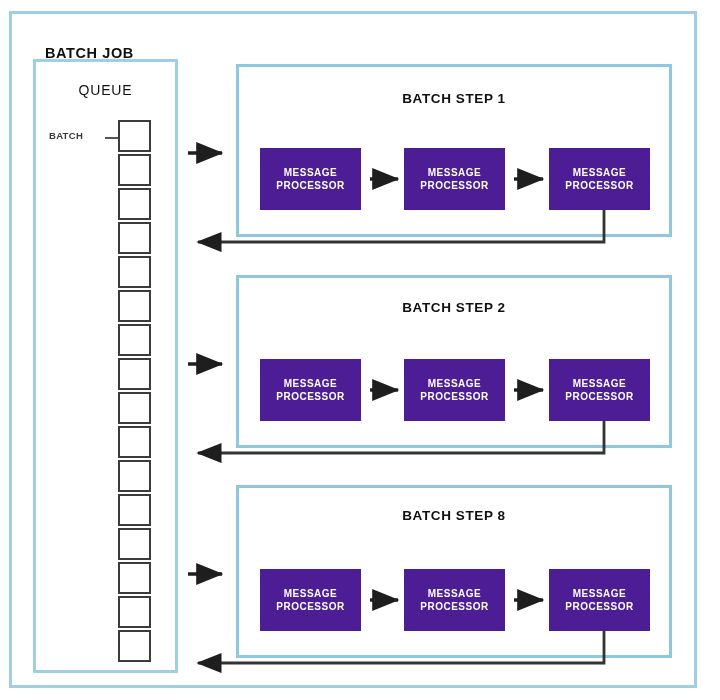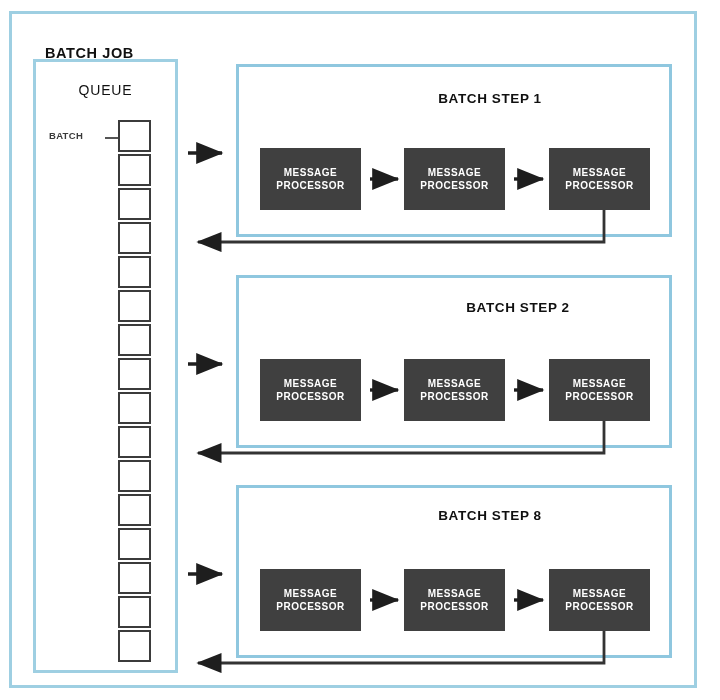--- a/index.html
+++ b/index.html
@@ -119,31 +119,30 @@
 
   .step-title {
     position: absolute;
     width: 436px;
     left: 236px;
     text-align: center;
     font-size: 13.5px;
     font-weight: bold;
     letter-spacing: 0.6px;
     color: #101010;
-    margin-left: 36px;
   }
   .step-title.s1 { top: 91px; }
-  .step-title.s2 { top: 300px; padding-left: 28px; }
+  .step-title.s2 { top: 300px; }
   .step-title.s3 { top: 508px; }
 
   .mp-box {
     position: absolute;
     width: 101px;
     height: 62px;
-    background: #404040;
+    background: #4c1d95;
     color: #ffffff;
     display: flex;
     flex-direction: column;
     align-items: center;
     justify-content: center;
     font-size: 10px;
     font-weight: bold;
     letter-spacing: 0.5px;
     line-height: 1.35;
     text-align: center;

